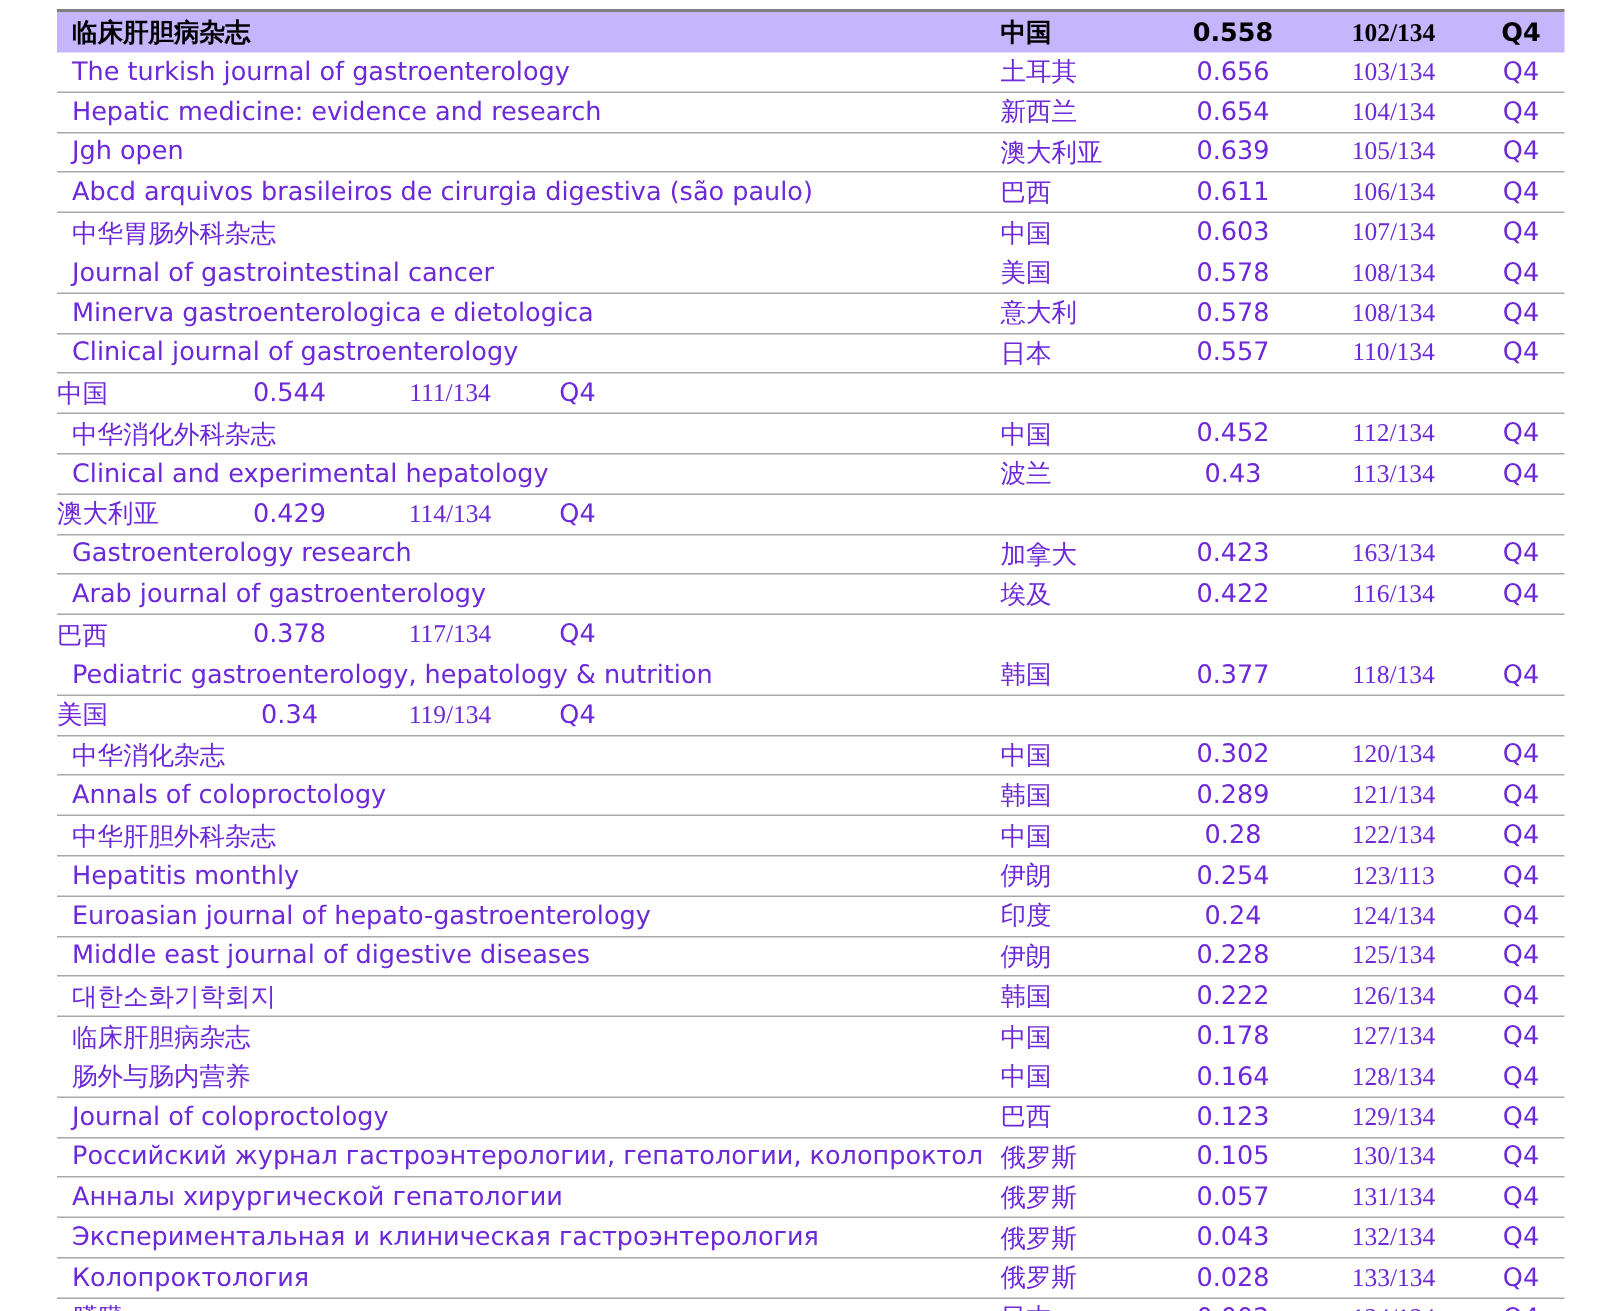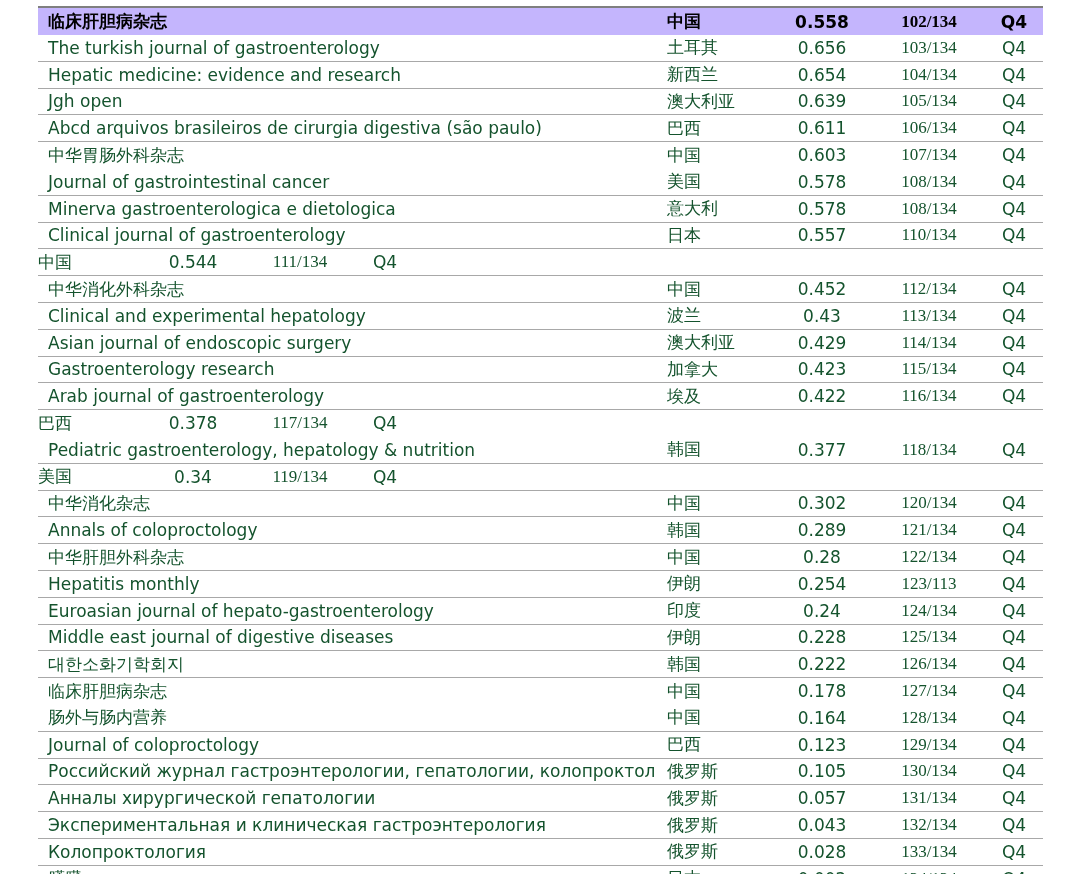--- a/index.html
+++ b/index.html
@@ -21,21 +21,21 @@
     top: 6px;
     width: 1005px;
     border-top: 2px solid #7f7f7f;
     border-bottom: 4px solid #262626;
   }
   .row {
     display: flex;
     align-items: center;
     height: 25.8px;
     font-size: 17px;
-    color: #14532d;
+    color: #6d28d9;
     white-space: nowrap;
     overflow: hidden;
   }
   .row.header-row {
     height: 27px;
     font-weight: bold;
     color: #000000;
   }
   #rows .row {
     border-bottom: 1px solid #a8a8a8;
@@ -157,32 +157,31 @@
 
   <div class="row">
     <div class="cell name">Clinical and experimental hepatology</div>
     <div class="cell country">波兰</div>
     <div class="cell score">0.43</div>
     <div class="cell rank">113/134</div>
     <div class="cell quartile">Q4</div>
   </div>
 
   <div class="row">
-    <div class="cell name">Asian journal of endoscopic surgery</div>
     <div class="cell country">澳大利亚</div>
     <div class="cell score">0.429</div>
     <div class="cell rank">114/134</div>
     <div class="cell quartile">Q4</div>
   </div>
 
   <div class="row">
     <div class="cell name">Gastroenterology research</div>
     <div class="cell country">加拿大</div>
     <div class="cell score">0.423</div>
-    <div class="cell rank">115/134</div>
+    <div class="cell rank">163/134</div>
     <div class="cell quartile">Q4</div>
   </div>
 
   <div class="row">
     <div class="cell name">Arab journal of gastroenterology</div>
     <div class="cell country">埃及</div>
     <div class="cell score">0.422</div>
     <div class="cell rank">116/134</div>
     <div class="cell quartile">Q4</div>
   </div>

